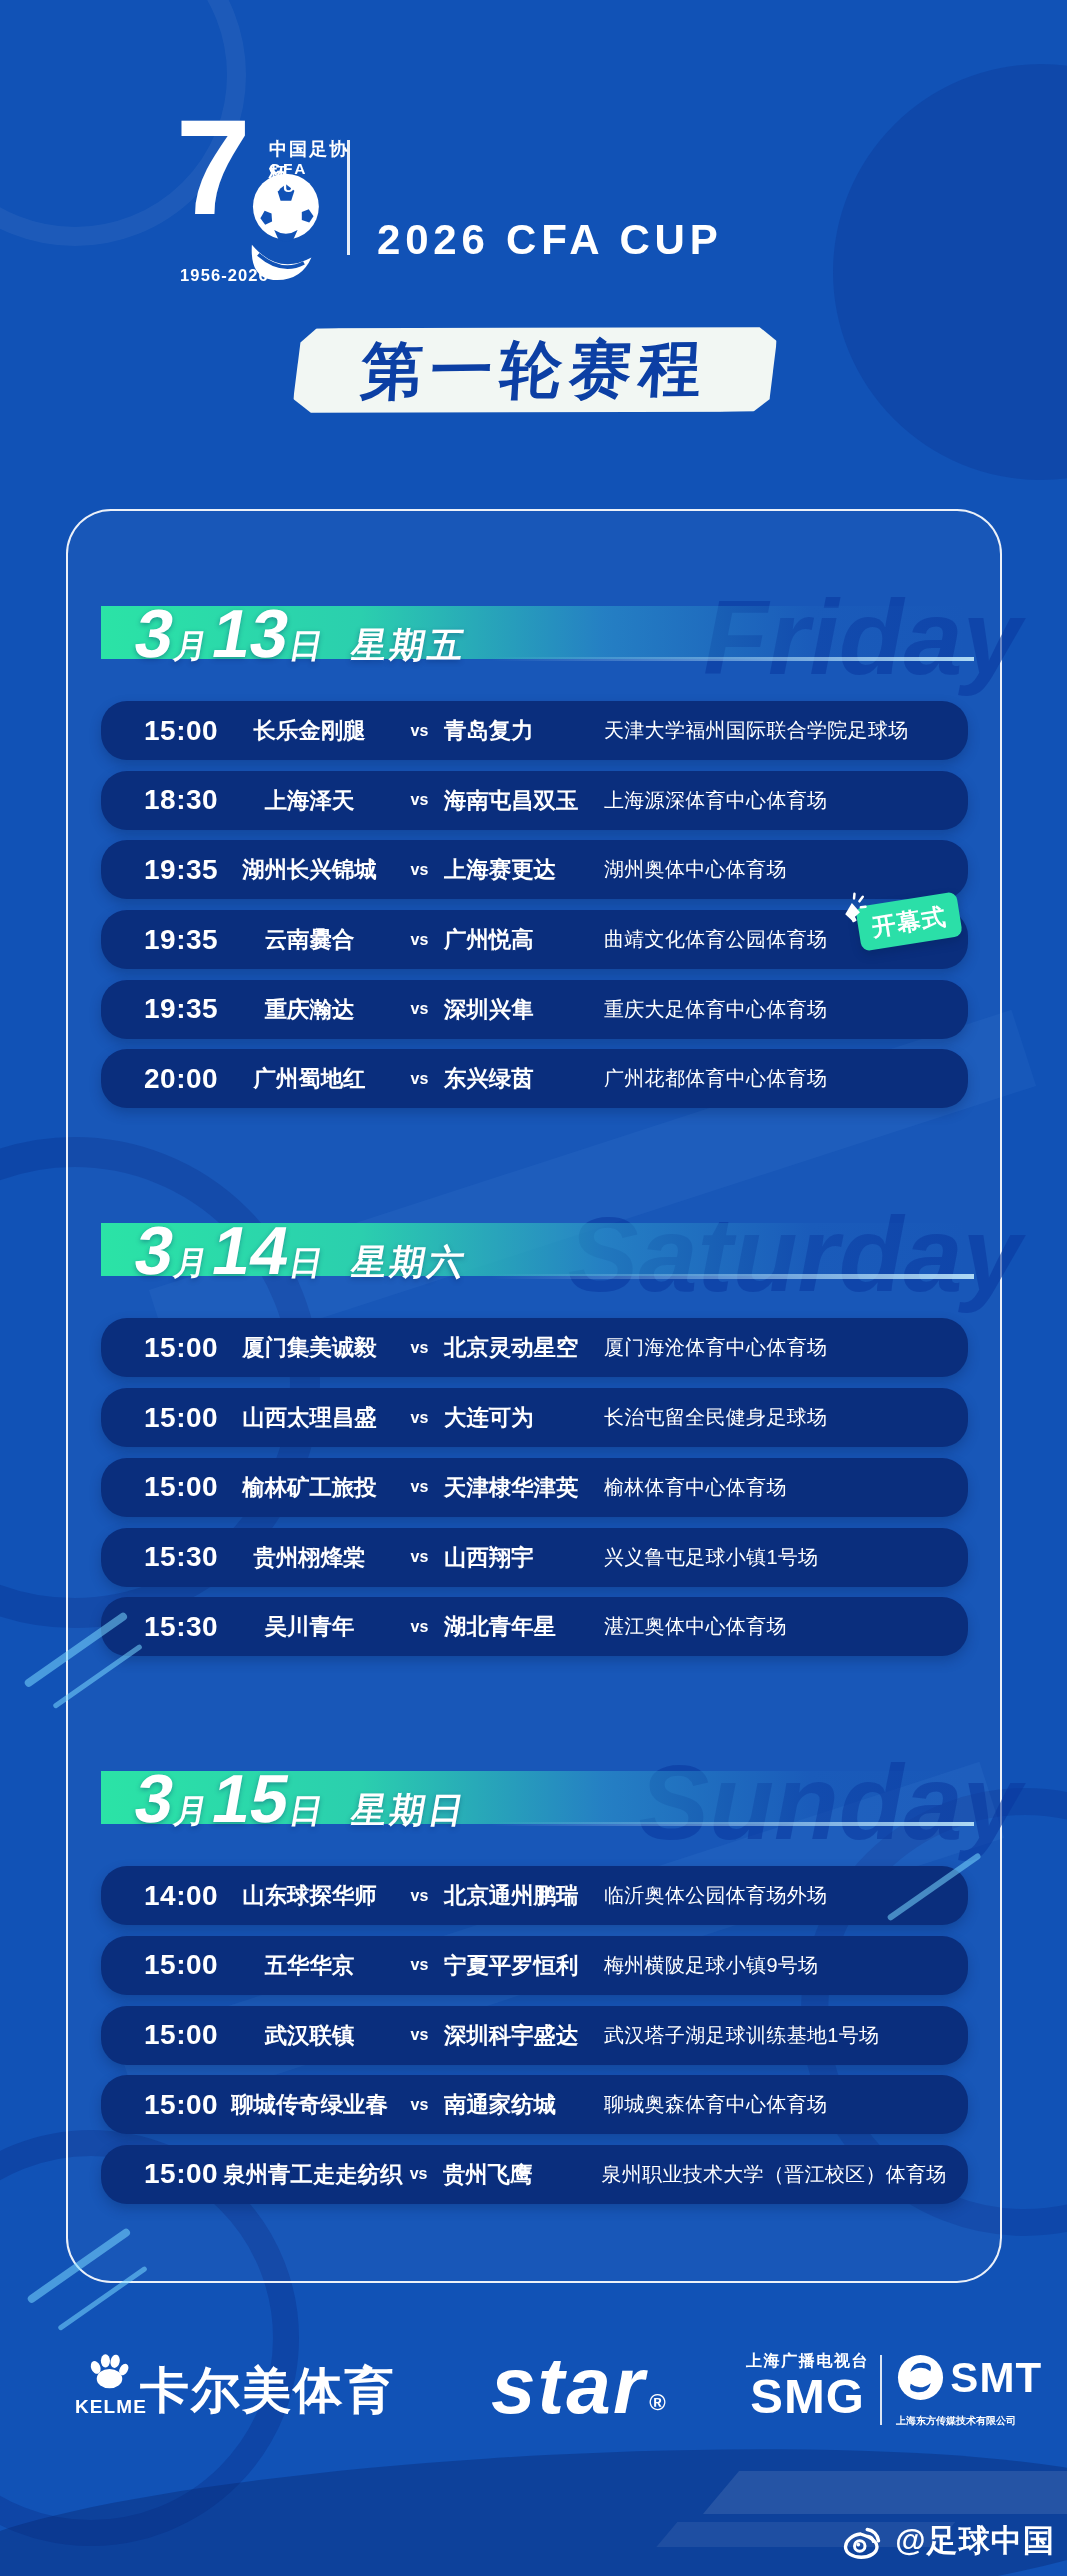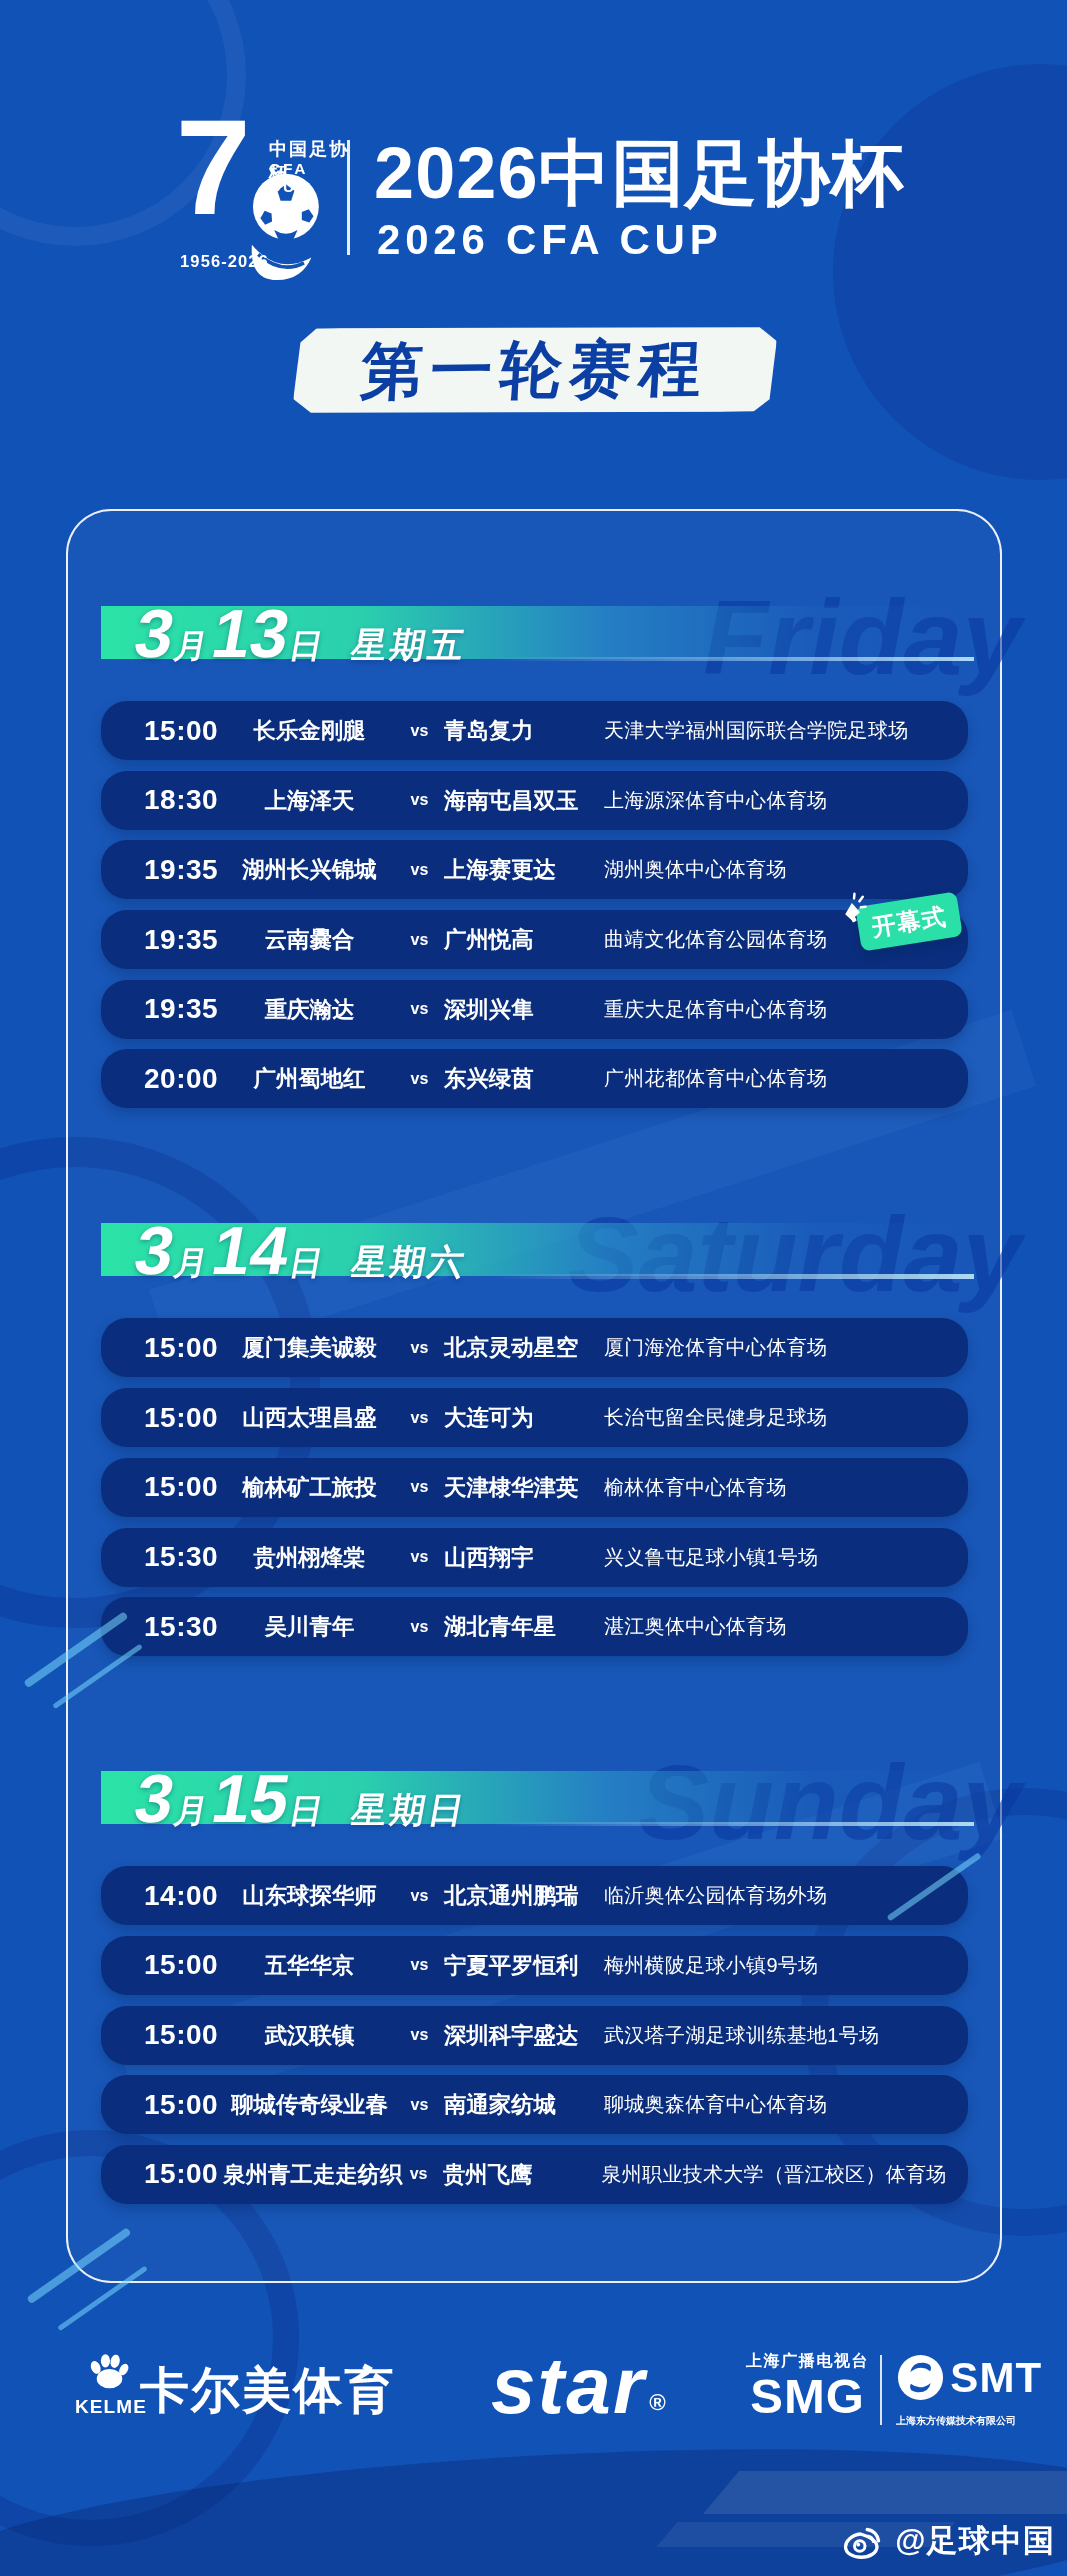--- a/index.html
+++ b/index.html
@@ -28,21 +28,21 @@
   .dec-wave { left:-64px; top:2455px; width:1228px; height:171px; background:rgba(7,35,105,0.35); border-radius:50%; transform:rotate(-3deg); }
   .dec-streak1 { left:721px; top:2471px; width:384px; height:43px; background:rgba(255,255,255,0.10); transform:skewX(-40deg); }
   .dec-streak2 { left:667px; top:2522px; width:278px; height:24.6px; background:rgba(255,255,255,0.07); transform:skewX(-40deg); }
 
   
   .logo-group { position:absolute; left:179px; top:115px; width:176px; height:165px; z-index:2; }
   .logo-seven { position:absolute; left:-3.2px; top:-15px; font-size:135px; font-weight:900; line-height:1; color:#fff; }
   .logo-ball { position:absolute; left:58px; top:51px; }
   .logo-cn { position:absolute; left:90px; top:22.4px; font-size:18px; font-weight:700; letter-spacing:2.1px; }
   .logo-en { position:absolute; left:90px; top:45px; font-size:15.5px; font-weight:700; letter-spacing:2.7px; }
-  .logo-years { position:absolute; left:1.1px; top:137px; font-size:16.5px; font-weight:700; letter-spacing:1.1px; }
+  .logo-years { position:absolute; left:1.1px; top:151px; font-size:16.5px; font-weight:700; letter-spacing:1.1px; }
   .header-divider { position:absolute; left:347px; top:140px; width:2.7px; height:115px; background:rgba(255,255,255,0.9); z-index:2; }
   .title-cn { position:absolute; left:374px; top:126px; font-size:72px; font-weight:900; letter-spacing:1.1px; z-index:2; white-space:nowrap; }
   .title-en { position:absolute; left:377px; top:216px; font-size:42px; font-weight:800; letter-spacing:4.8px; z-index:2; white-space:nowrap; }
 
   
   .round-banner {
     position:absolute; left:293px; top:326px; width:484px; height:88px; z-index:2;
     background:#F2F7F3; transform:rotate(-0.6deg);
     clip-path:polygon(1.6% 16%, 5% 0%, 96.5% 4%, 100% 20%, 98.4% 86%, 95% 100%, 3.6% 96%, 0% 80%);
     display:flex; align-items:center; justify-content:center;
@@ -156,21 +156,20 @@
         <path d="M70 120 q22 14 44 0 l-8 18 q-14 7 -28 0 z" fill="#1152B6"></path>
         <path d="M28 148 q50 58 112 24 q-20 46 -72 42 q-44 -4 -40 -66 z" fill="#ffffff"></path>
         <path d="M40 166 q44 38 86 16" fill="none" stroke="#1152B6" stroke-width="7"></path>
       </svg>
     </span>
     <span class="logo-cn">中国足协杯</span>
     <span class="logo-en">CFA CUP</span>
     <span class="logo-years">1956-2026</span>
   </div>
   <div class="header-divider"></div>
-  <div class="title-cn">2026中国足协杯</div>
   <div class="title-en">2026 CFA CUP</div>
 
   <div class="round-banner">
     <span>第一轮赛程</span>
   </div>
 
   <div class="panel">
   <section class="day-section">
     <div class="day-watermark wm">Friday</div>
     <div class="day-bar">

